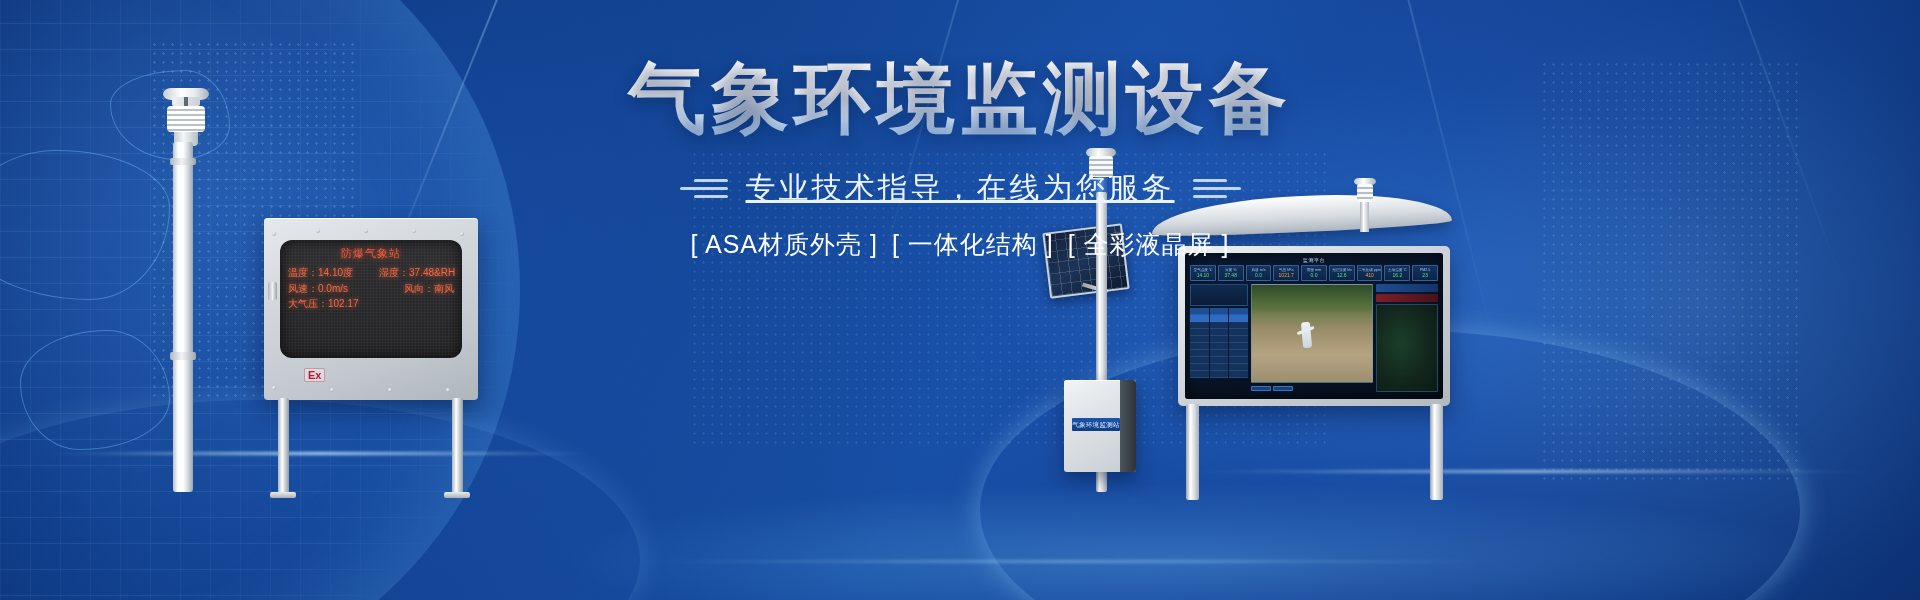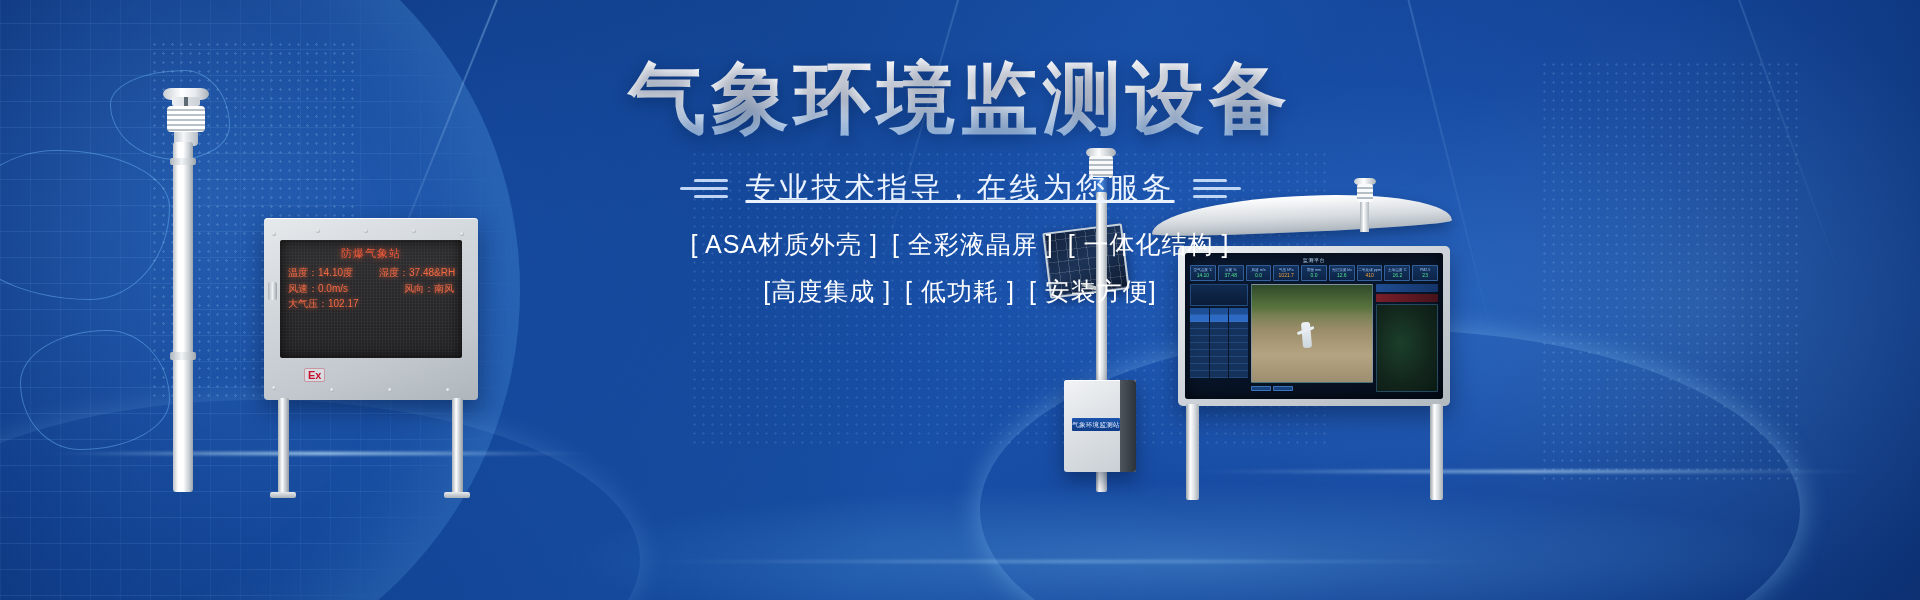--- a/index.html
+++ b/index.html
@@ -110,21 +110,21 @@
   .sh-fins { position:absolute; left:4px; top:18px; width:38px; height:26px; border-radius:4px;
     background:repeating-linear-gradient(180deg,#ffffff 0 3px,#b9c1c8 3px 5px); }
   .sh-base { position:absolute; left:11px; top:44px; width:24px; height:14px; border-radius:0 0 4px 4px;
     background:linear-gradient(90deg,#c3cad1,#f4f6f8 40%,#b5bdc4); }
   .pole-collar { position:absolute; border-radius:2px;
     background:linear-gradient(90deg,#aeb6bd,#f2f5f7 45%,#9ea6ad); }
   
   .led-box { position:absolute; left:264px; top:218px; width:214px; height:182px; border-radius:4px;
     background:linear-gradient(160deg,#e6e9ec 0%,#d3d8dd 34%,#c2c8ce 72%,#aeb5bb 100%);
     box-shadow:0 10px 26px rgba(2,18,50,.45), inset 0 1px 0 rgba(255,255,255,.8); }
-  .led-screen { position:absolute; left:16px; top:22px; width:182px; height:118px; border-radius:2px;
+  .led-screen { position:absolute; left:16px; top:22px; width:182px; height:118px; border-radius:12px;
     background:
       repeating-linear-gradient(90deg, rgba(255,255,255,.035) 0 1px, rgba(0,0,0,0) 1px 3px),
       repeating-linear-gradient(0deg, rgba(255,255,255,.03) 0 1px, rgba(0,0,0,0) 1px 3px),
       linear-gradient(180deg,#2e2e30,#232325);
     box-shadow:inset 0 0 14px rgba(0,0,0,.75); overflow:hidden; padding:6px 8px; }
   .led-title { text-align:center; color:#ef5a3a; font-size:11px; letter-spacing:1px;
     text-shadow:0 0 6px rgba(255,90,50,.85); margin-bottom:4px; }
   .led-row { display:flex; gap:26px; color:#f06a44; font-size:10px; line-height:1.55;
     text-shadow:0 0 5px rgba(255,100,60,.8); }
   .led-row span { white-space:nowrap; }
@@ -443,27 +443,22 @@
       <span class="orn right">
           <i></i>
           <i></i>
           <i></i>
         </span>
     </div>
 
     <div class="tags">
       <div class="tagline">
         <span class="tag">[ ASA材质外壳 ]</span>
+        <span class="tag">[ 一体化结构 ]</span>
         <span class="tag">[ 全彩液晶屏 ]</span>
-        <span class="tag">[ 一体化结构 ]</span>
-      </div>
-      <div class="tagline">
-        <span class="tag">[高度集成 ]</span>
-        <span class="tag">[ 低功耗 ]</span>
-        <span class="tag">[ 安装方便]</span>
       </div>
     </div>
 
     <div class="company">
     </div>
   </div>
 
 </div>
 
 </body></html>

